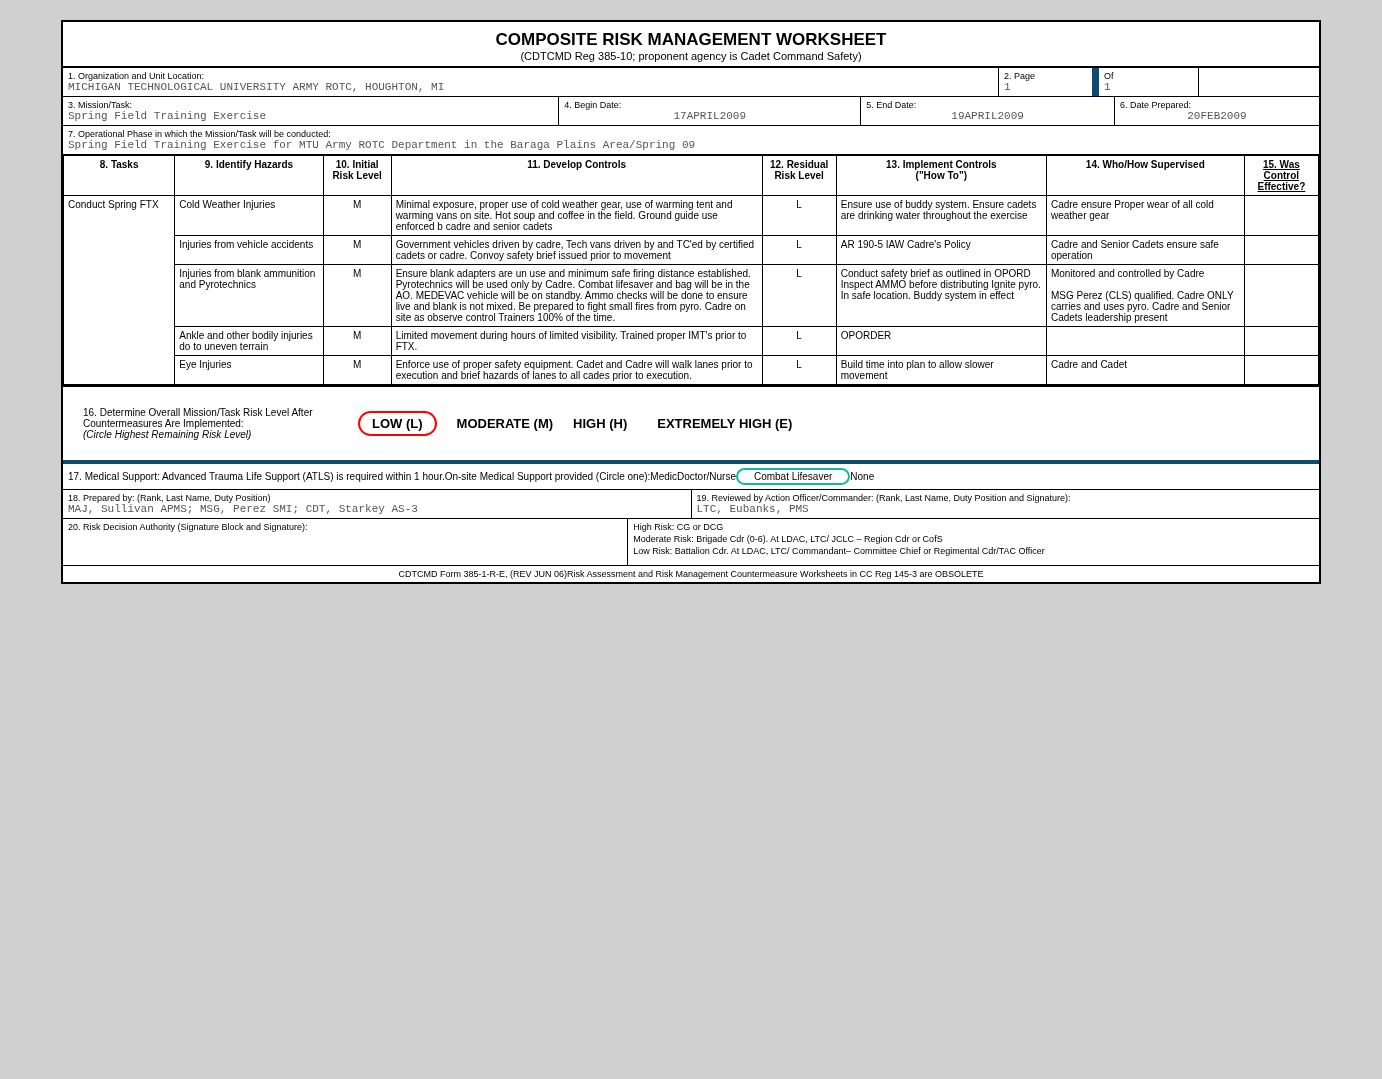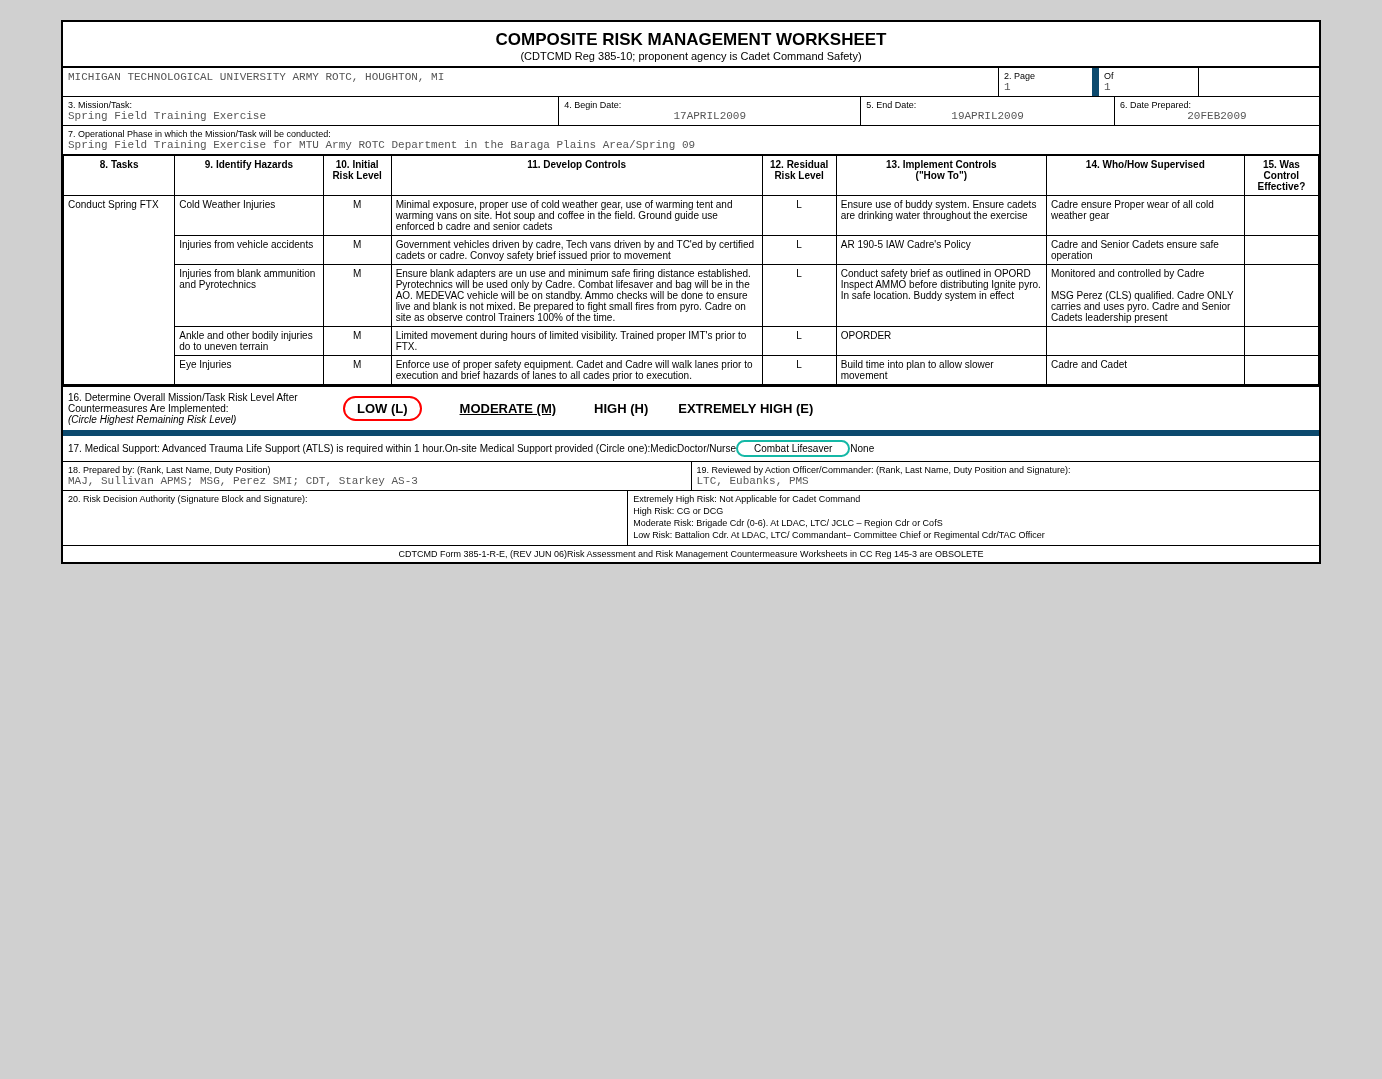--- a/index.html
+++ b/index.html
@@ -86,43 +86,43 @@
     .col-hazards { width: 120px; }
     .col-initial { width: 55px; text-align: center; }
     .col-controls { width: 300px; }
     .col-residual { width: 60px; text-align: center; }
     .col-implement { width: 170px; }
     .col-supervised { width: 160px; }
     .col-effective { width: 60px; }
 
     .risk-row {
       border-top: 2px solid #000;
-      border-bottom: 6px solid #0c4a6e;
-      padding: 5px;
+      border-bottom: 4px solid #0c4a6e;
+      padding: 20px;
       display: flex;
       align-items: center;
       font-size: 13px;
       font-weight: bold;
     }
     .risk-row-label {
       font-size: 10px;
       font-weight: normal;
       width: 260px;
       flex-shrink: 0;
     }
     .risk-low {
       border: 2px solid red;
       border-radius: 20px;
       padding: 3px 12px;
       margin: 0 15px;
       color: #000;
       font-size: 13px;
       font-weight: bold;
     }
-    .risk-moderate { margin: 0 23px; text-decoration: underline; }
+    .risk-moderate { margin: 0 5px; }
     .risk-high { margin: 0 15px; }
     .risk-extreme { margin: 0 15px; }
 
     .medical-row {
       border-bottom: 1px solid #000;
       padding: 4px 5px;
       font-size: 10px;
       display: flex;
       align-items: center;
       gap: 0;
@@ -175,20 +175,21 @@
 
 <div class="worksheet">
 
   <div class="header">
     <h1>COMPOSITE RISK MANAGEMENT WORKSHEET</h1>
     <p>(CDTCMD Reg 385-10; proponent agency is Cadet Command Safety)</p>
   </div>
 
   <div class="row-org">
     <div class="org-left">
+      <div class="cell-label">1. Organization and Unit Location:</div>
       <div class="cell-value">MICHIGAN TECHNOLOGICAL UNIVERSITY ARMY ROTC, HOUGHTON, MI</div>
     </div>
     <div style="display:flex; min-width:320px;">
       <div style="padding:3px 5px; border-right:7px solid #0c4a6e; min-width:100px;">
         <div class="cell-label">2. Page</div>
         <div class="cell-value courier gray">1</div>
       </div>
       <div style="padding:3px 5px; border-right:1px solid #000; min-width:100px;">
         <div class="cell-label">Of</div>
         <div class="cell-value courier gray">1</div>
@@ -227,21 +228,21 @@
         <th class="col-tasks">8. Tasks</th>
         <th class="col-hazards">9. Identify Hazards</th>
         <th class="col-initial" style="white-space:pre-line;"><span>10. Initial
 Risk Level</span></th>
         <th class="col-controls">11. Develop Controls</th>
         <th class="col-residual" style="white-space:pre-line;"><span>12. Residual
 Risk Level</span></th>
         <th class="col-implement" style="white-space:pre-line;"><span>13. Implement Controls
 ("How To")</span></th>
         <th class="col-supervised">14. Who/How Supervised</th>
-        <th class="col-effective" style="white-space:pre-line;"><span>15. Was
+        <th class="col-effective" style="white-space:pre-line;text-decoration:underline;"><span>15. Was
 Control
 Effective?</span></th>
       </tr>
     </thead>
     <tbody id="table-body">
     <tr>
           <td rowspan="5" style="font-weight: normal;">Conduct Spring FTX</td>
           <td>Cold Weather Injuries</td>
           <td style="text-align: center;">M</td>
           <td>Minimal exposure, proper use of cold weather gear, use of warming tent and warming vans on site. Hot soup and coffee in the field. Ground guide use enforced b cadre and senior cadets</td>
@@ -321,21 +322,20 @@
       <div class="cell-value courier gray">LTC, Eubanks, PMS</div>
     </div>
   </div>
 
   <div class="authority-row">
     <div class="auth-left">
       <div class="cell-label">20. Risk Decision Authority (Signature Block and Signature):</div>
       <div style="height:30px;"></div>
     </div>
     <div class="auth-right">
-      <p>Extremely High Risk: Not Applicable for Cadet Command</p>
       <p>High Risk: CG or DCG</p>
       <p>Moderate Risk: Brigade Cdr (0-6). At LDAC, LTC/ JCLC – Region Cdr or CofS</p>
       <p>Low Risk: Battalion Cdr. At LDAC, LTC/ Commandant– Committee Chief or Regimental Cdr/TAC Officer</p>
     </div>
   </div>
 
   <div class="footer-row">
     <span>CDTCMD Form 385-1-R-E, (REV JUN 06)</span>
     <span>Risk Assessment and Risk Management Countermeasure Worksheets in CC Reg 145-3 are OBSOLETE</span>
   </div>

